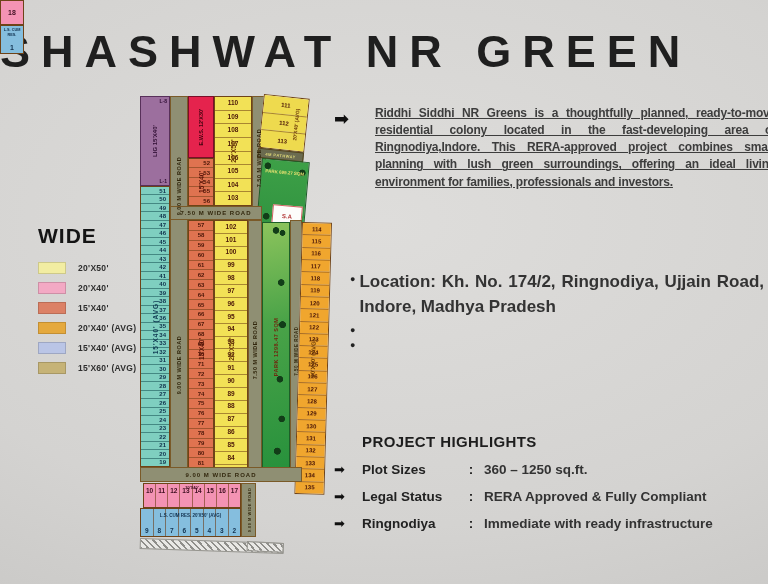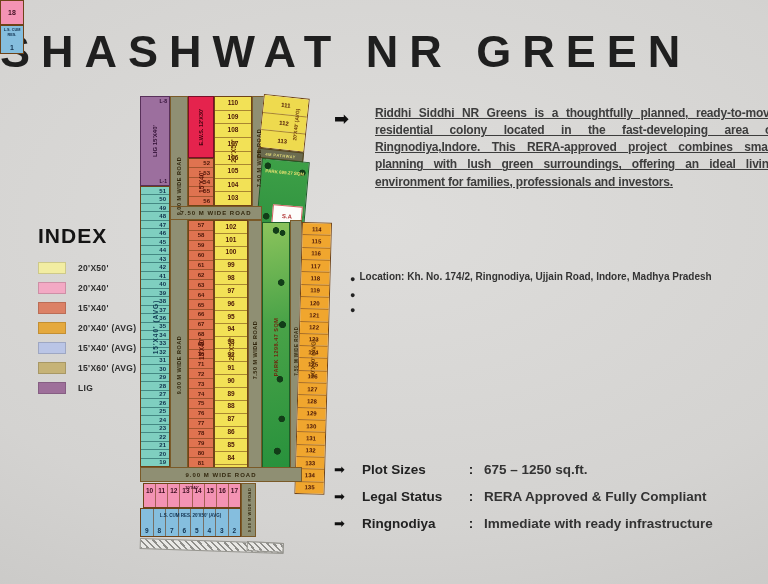--- a/index.html
+++ b/index.html
@@ -160,21 +160,21 @@
   .big-arrow { position:absolute; font-family:"DejaVu Sans", sans-serif; color:#101010; font-weight:700; }
   .para-arrow { left:334px; top:108px; font-size:18px; }
   .paragraph {
     position:absolute; left:375px; top:105px; width:401px;
     font-size:12px; font-weight:700; color:#3d3d3d; line-height:1.43;
     text-align:justify; letter-spacing:-.2px;text-decoration:underline;
   }
   .bullets { position:absolute; left:350px; top:270px; width:414px; }
   .bullet-row { display:flex; margin-bottom:1px; }
   .bullet-dot { font-size:9px; color:#222; margin:4px 4px 0 0; flex:none; }
-  .bullet-text { font-size:10px; font-weight:700; color:#333; line-height:1.46; text-align:justify; }
+  .bullet-text { font-size:17px; font-weight:700; color:#333; line-height:1.46; text-align:justify; }
 
   .ph-heading { position:absolute; left:362px; top:433px; font-size:15px; font-weight:700; color:#1d1d1d; letter-spacing:.4px; }
   .ph-rows { position:absolute; left:334px; top:456px; width:430px; }
   .ph-row { display:flex; align-items:center; height:27px; }
   .ph-arrow { font-family:"DejaVu Sans", sans-serif; font-size:13px; color:#101010; width:28px; flex:none; }
   .ph-label { font-size:13.5px; font-weight:700; color:#222; width:96px; flex:none; }
   .ph-colon { font-size:13.5px; font-weight:700; color:#222; width:26px; text-align:center; flex:none; }
   .ph-value { font-size:13.5px; font-weight:700; color:#333; }
 </style>
 </head>
@@ -413,21 +413,21 @@
     <div class="blue1">
       <span class="mini">L.S. CUM RES.</span>
       <span class="num">1</span>
     </div>
 
     <div class="hatch hatch1"></div>
     <div class="hatch hatch2"></div>
   </div>
 
   <div class="index">
-    <div class="index-title">INDEX</div>
+    <div class="index-title">WIDE</div>
     <div class="legend">
         <div class="legend-row">
           <span class="swatch" style="background: rgb(242, 237, 162);"></span>
           <span class="legend-label">20'X50'</span>
         </div>
         <div class="legend-row">
           <span class="swatch" style="background: rgb(243, 169, 196);"></span>
           <span class="legend-label">20'X40'</span>
         </div>
         <div class="legend-row">
@@ -438,50 +438,47 @@
           <span class="swatch" style="background: rgb(229, 169, 61);"></span>
           <span class="legend-label">20'X40' (AVG)</span>
         </div>
         <div class="legend-row">
           <span class="swatch" style="background: rgb(186, 197, 230);"></span>
           <span class="legend-label">15'X40' (AVG)</span>
         </div>
         <div class="legend-row">
           <span class="swatch" style="background: rgb(198, 179, 119);"></span>
           <span class="legend-label">15'X60' (AVG)</span>
-        </div>
-        <div class="legend-row">
-          <span class="swatch" style="background: rgb(158, 111, 154);"></span>
-          <span class="legend-label">LIG</span>
         </div>
       </div>
   </div>
 
   <span class="big-arrow para-arrow">➡</span>
   <div class="paragraph">Riddhi Siddhi NR Greens is a thoughtfully planned, ready-to-move residential colony located in the fast-developing area of Ringnodiya,Indore. This RERA-approved project combines smart planning with lush green surroundings, offering an ideal living environment for families, professionals and investors.</div>
 
   <div class="bullets">
     <div class="bullet-row">
       <span class="bullet-dot">●</span>
       <span class="bullet-text">Location: Kh. No. 174/2, Ringnodiya, Ujjain Road, Indore, Madhya Pradesh</span>
     </div>
     <div class="bullet-row">
       <span class="bullet-dot">●</span>
     </div>
     <div class="bullet-row">
       <span class="bullet-dot">●</span>
     </div>
   </div>
 
+  <div class="ph-heading">PROJECT HIGHLIGHTS</div>
   <div class="ph-rows">
     <div class="ph-row">
       <span class="ph-arrow">➡</span>
       <span class="ph-label">Plot Sizes</span>
       <span class="ph-colon">:</span>
-      <span class="ph-value">675 – 1250 sq.ft.</span>
+      <span class="ph-value">360 – 1250 sq.ft.</span>
     </div>
     <div class="ph-row">
       <span class="ph-arrow">➡</span>
       <span class="ph-label">Legal Status</span>
       <span class="ph-colon">:</span>
       <span class="ph-value">RERA Approved &amp; Fully Compliant</span>
     </div>
     <div class="ph-row">
       <span class="ph-arrow">➡</span>
       <span class="ph-label">Ringnodiya</span>

